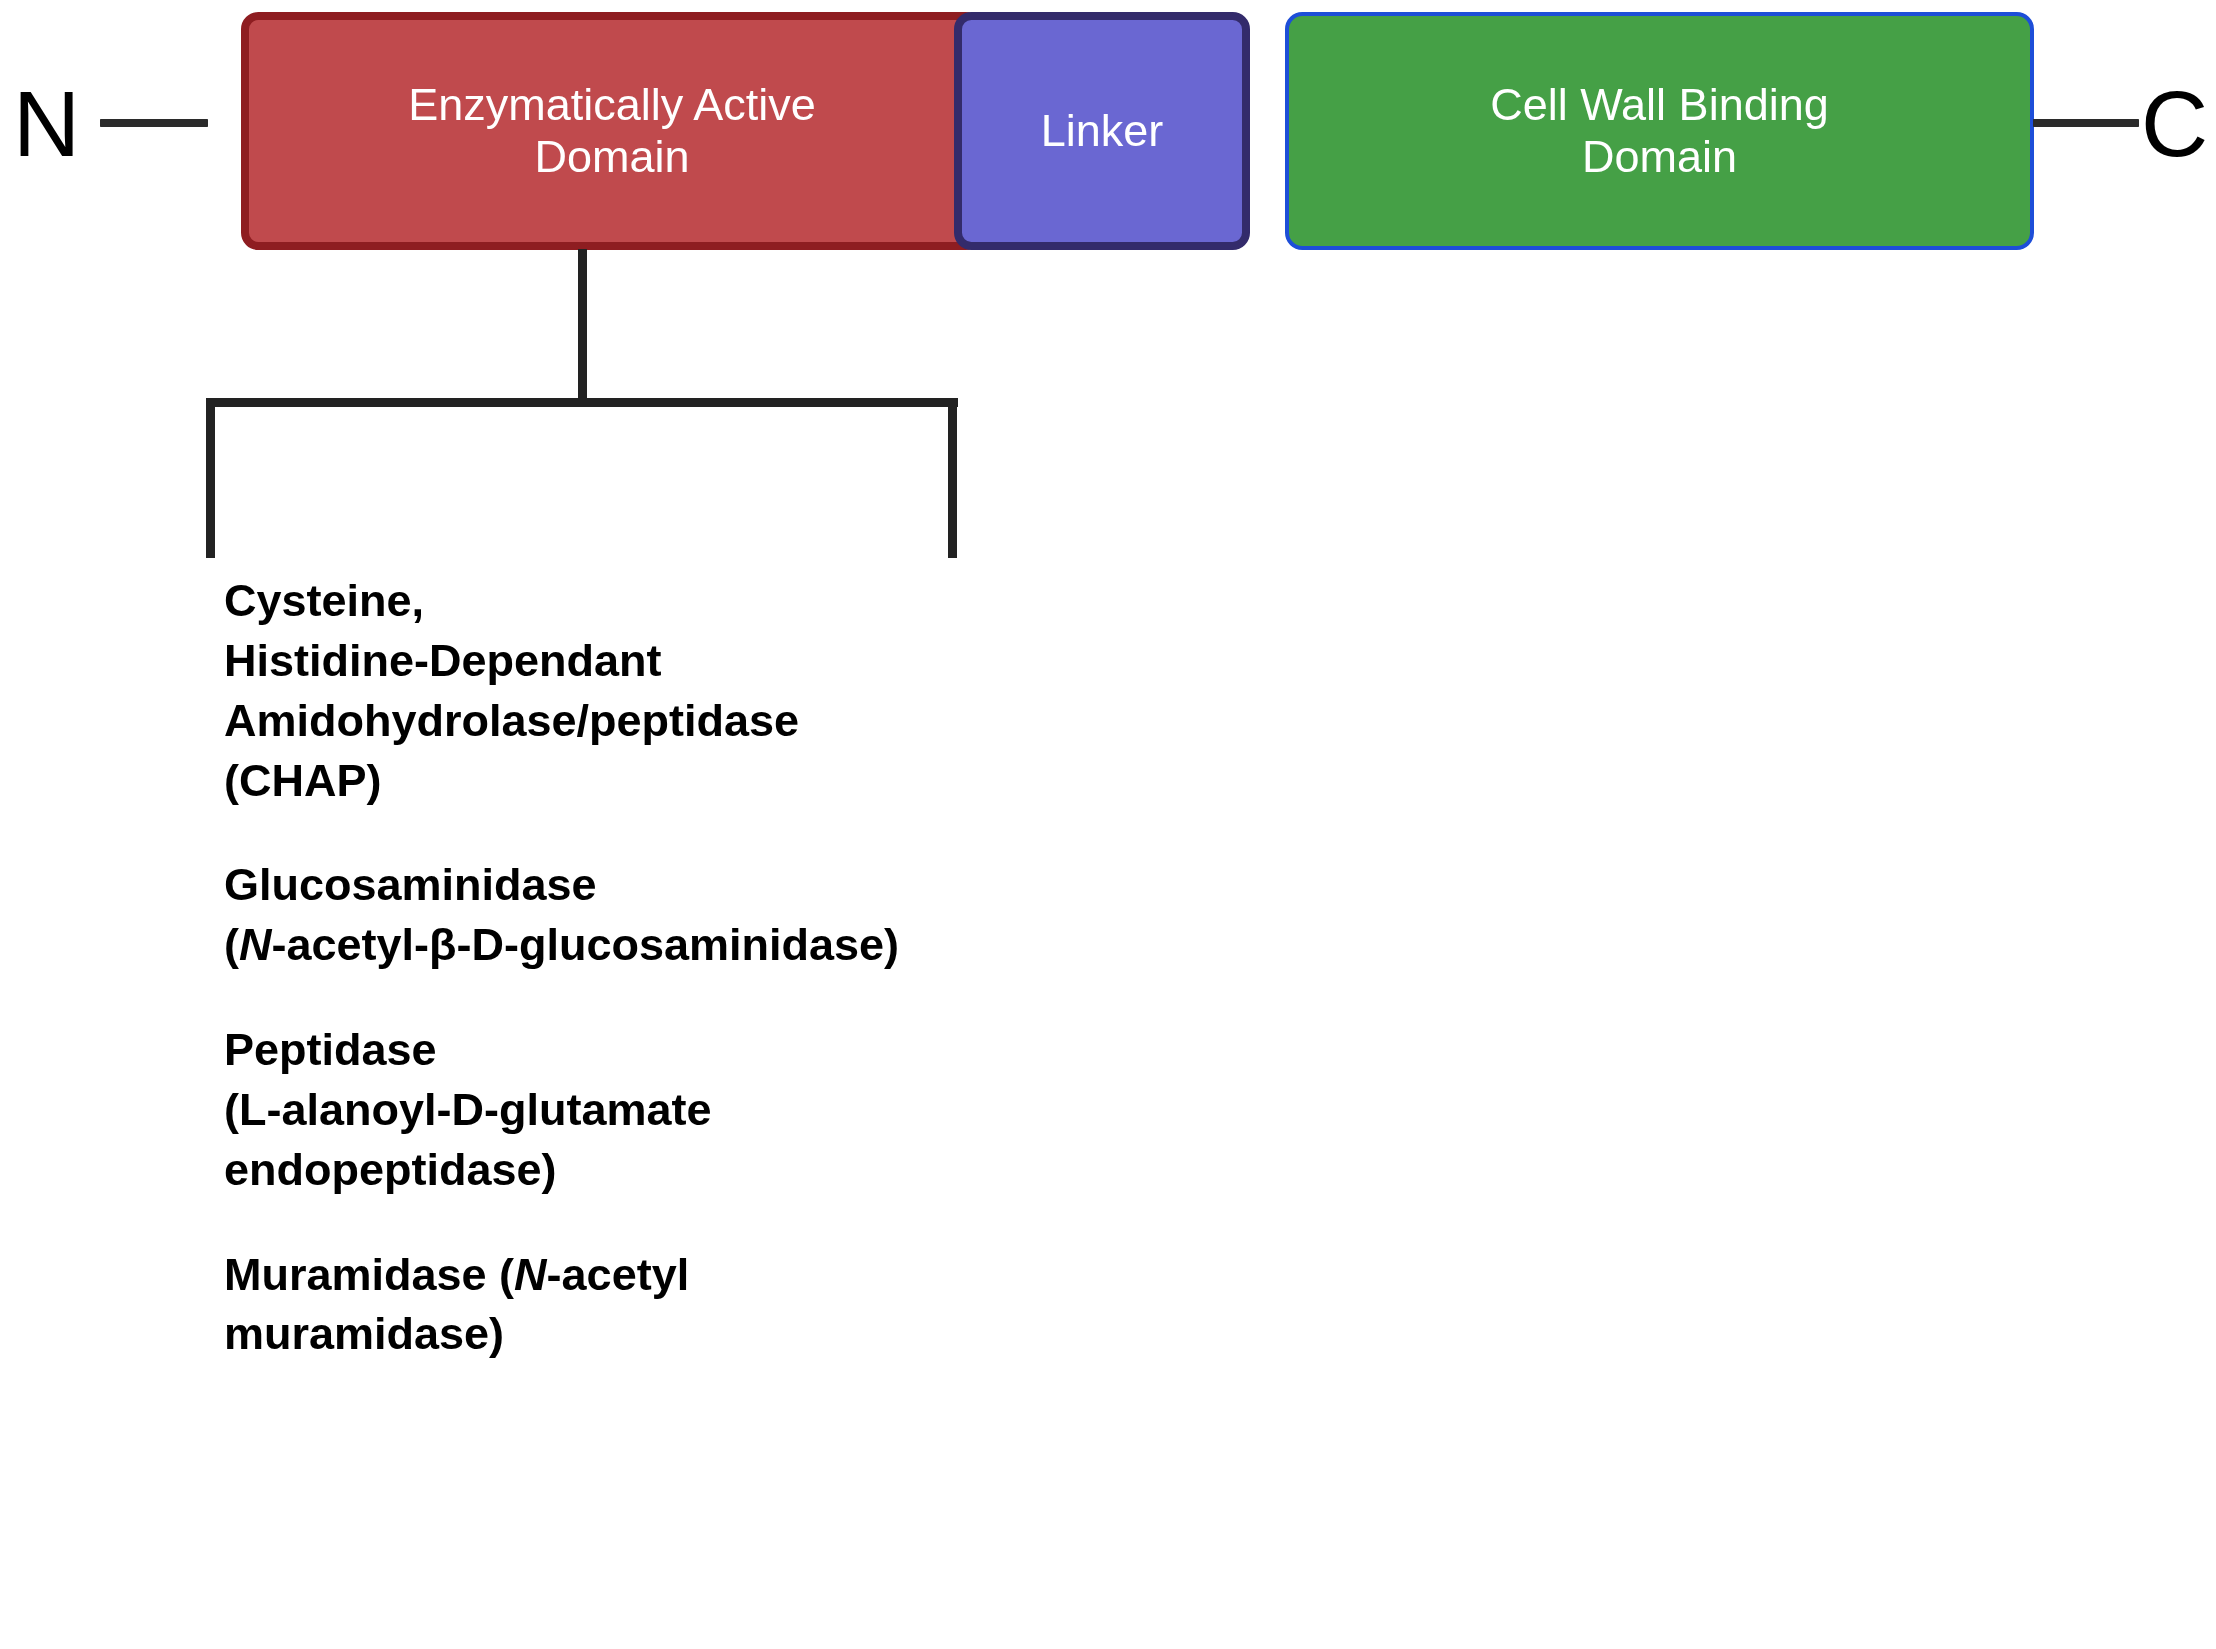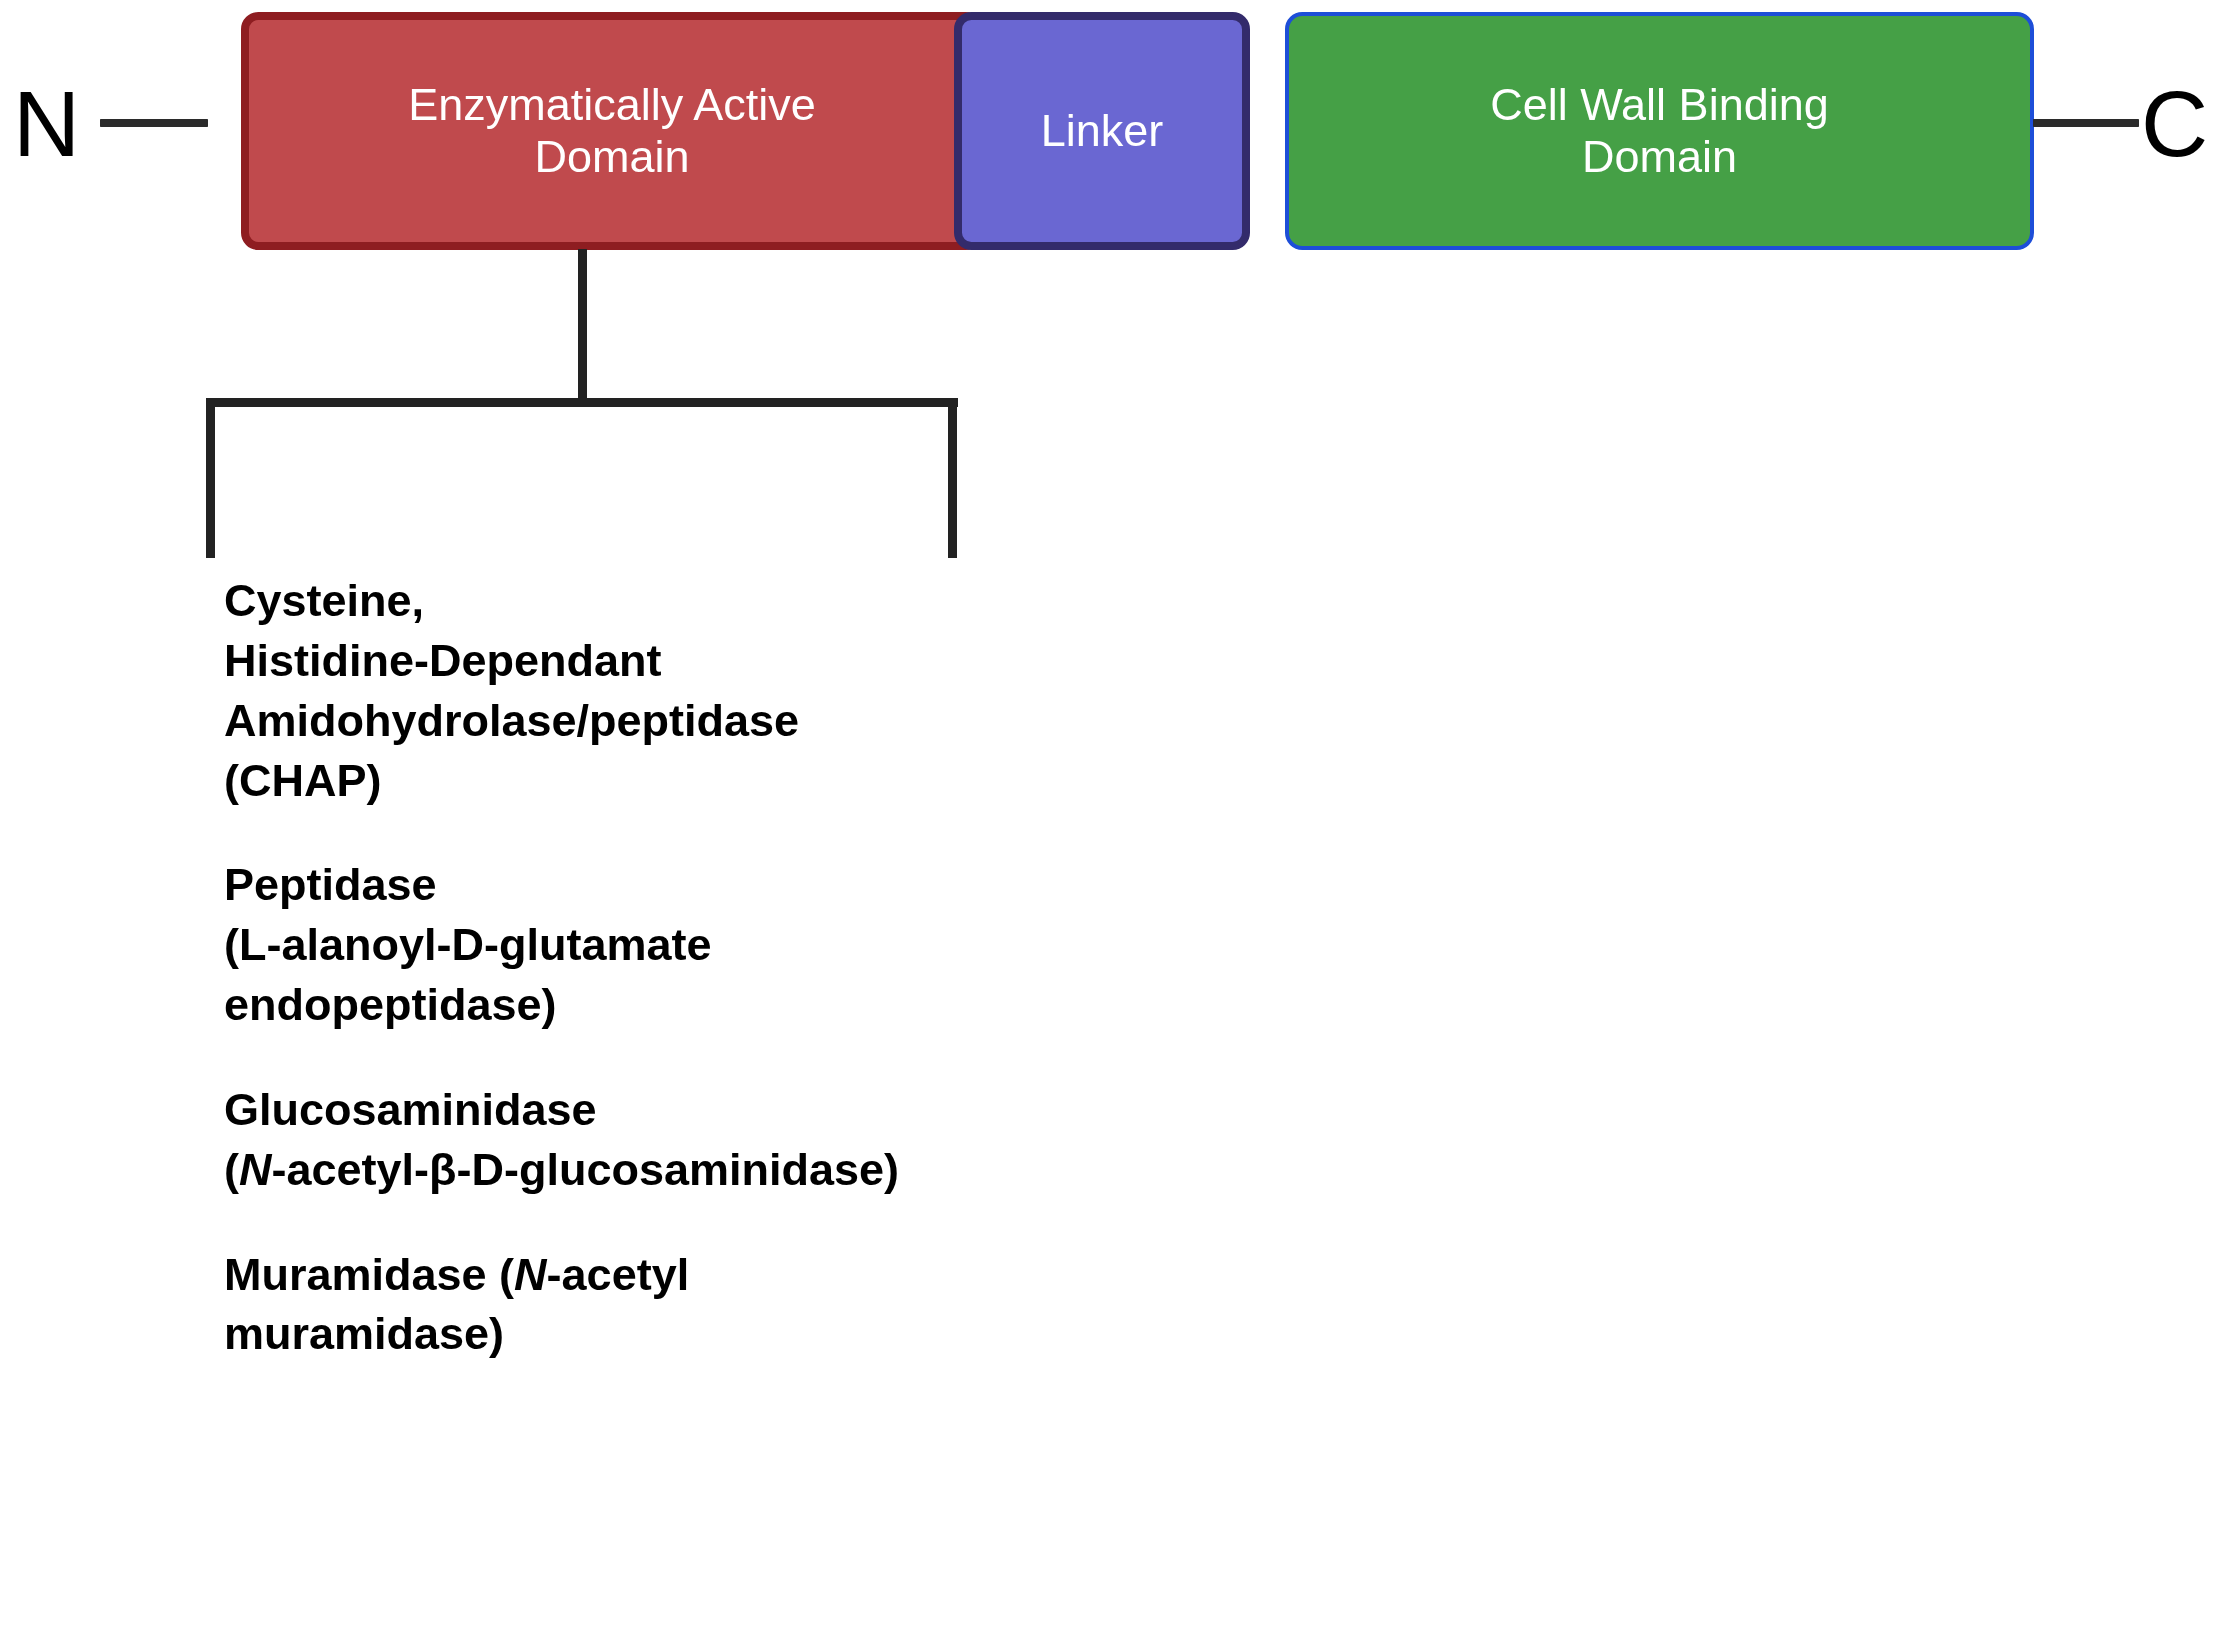--- a/index.html
+++ b/index.html
@@ -140,25 +140,25 @@
   <div class="connector" id="bracket-right"></div>
 
   <div id="enzyme-list">
 
     <p class="enzyme-entry"><span>Cysteine,</span>
 <span>Histidine-Dependant</span>
 <span>Amidohydrolase/peptidase</span>
 <span>(CHAP)</span></p>
 
 
+    <p class="enzyme-entry"><span>Glucosaminidase</span>
+<span>(</span><span class="ital">N</span><span>-acetyl-β-D-glucosaminidase)</span></p>
+
     <p class="enzyme-entry"><span>Peptidase</span>
 <span>(L-alanoyl-D-glutamate</span>
 <span>endopeptidase)</span></p>
-
-    <p class="enzyme-entry"><span>Glucosaminidase</span>
-<span>(</span><span class="ital">N</span><span>-acetyl-β-D-glucosaminidase)</span></p>
 
     <p class="enzyme-entry"><span>Muramidase (</span><span class="ital">N</span><span>-acetyl</span>
 <span>muramidase)</span></p>
 
   </div>
 </div>
 
 
 </body></html>

